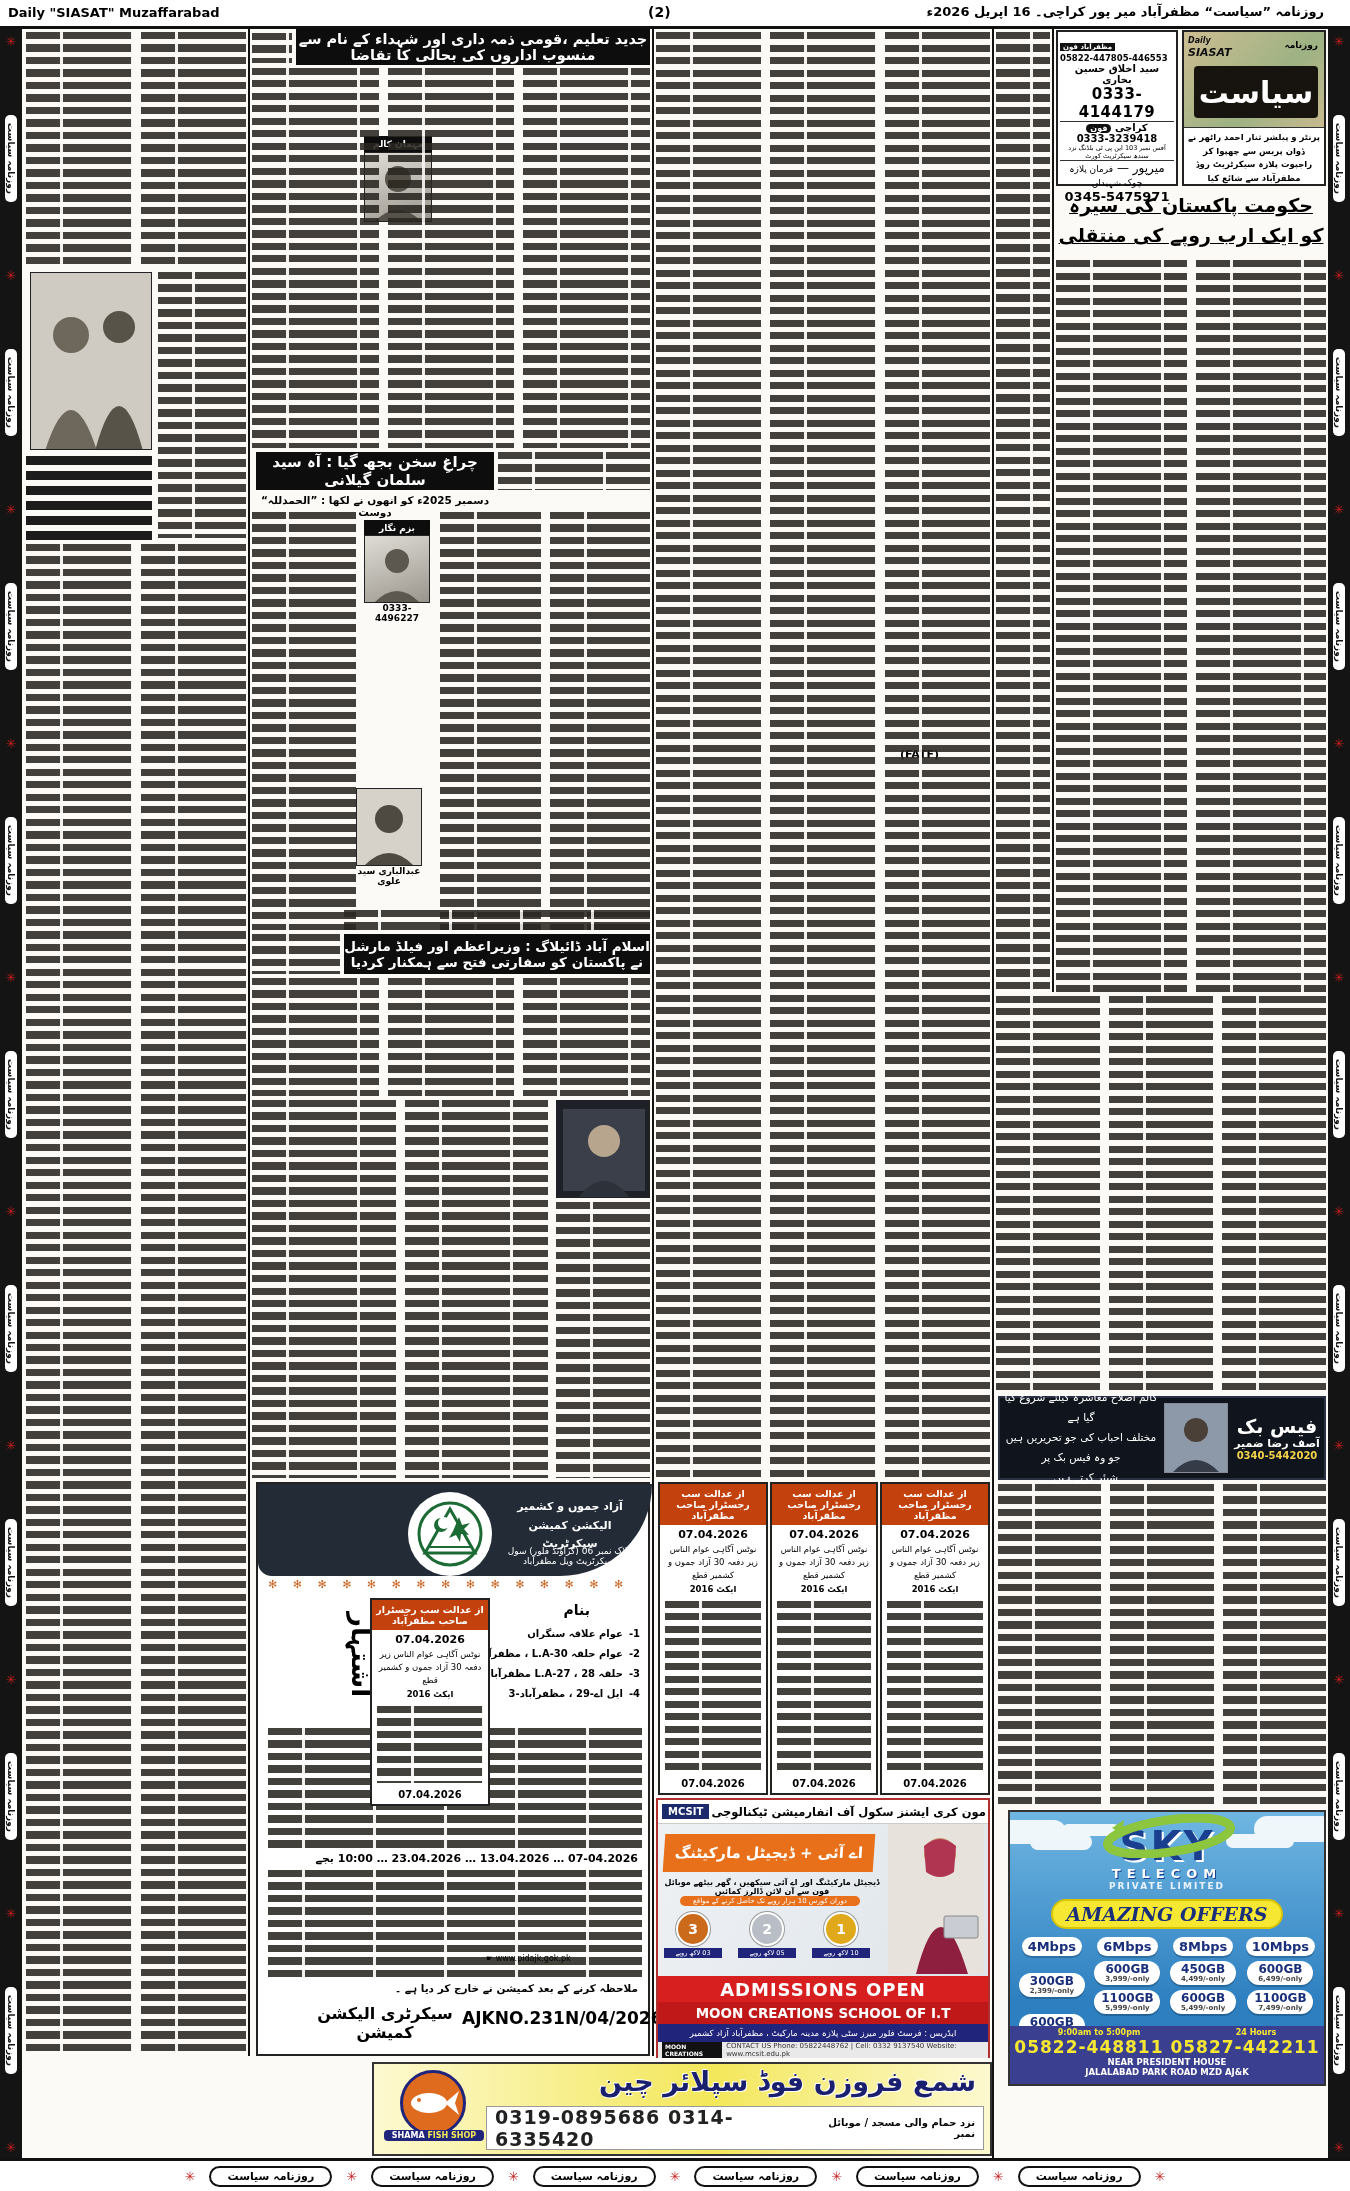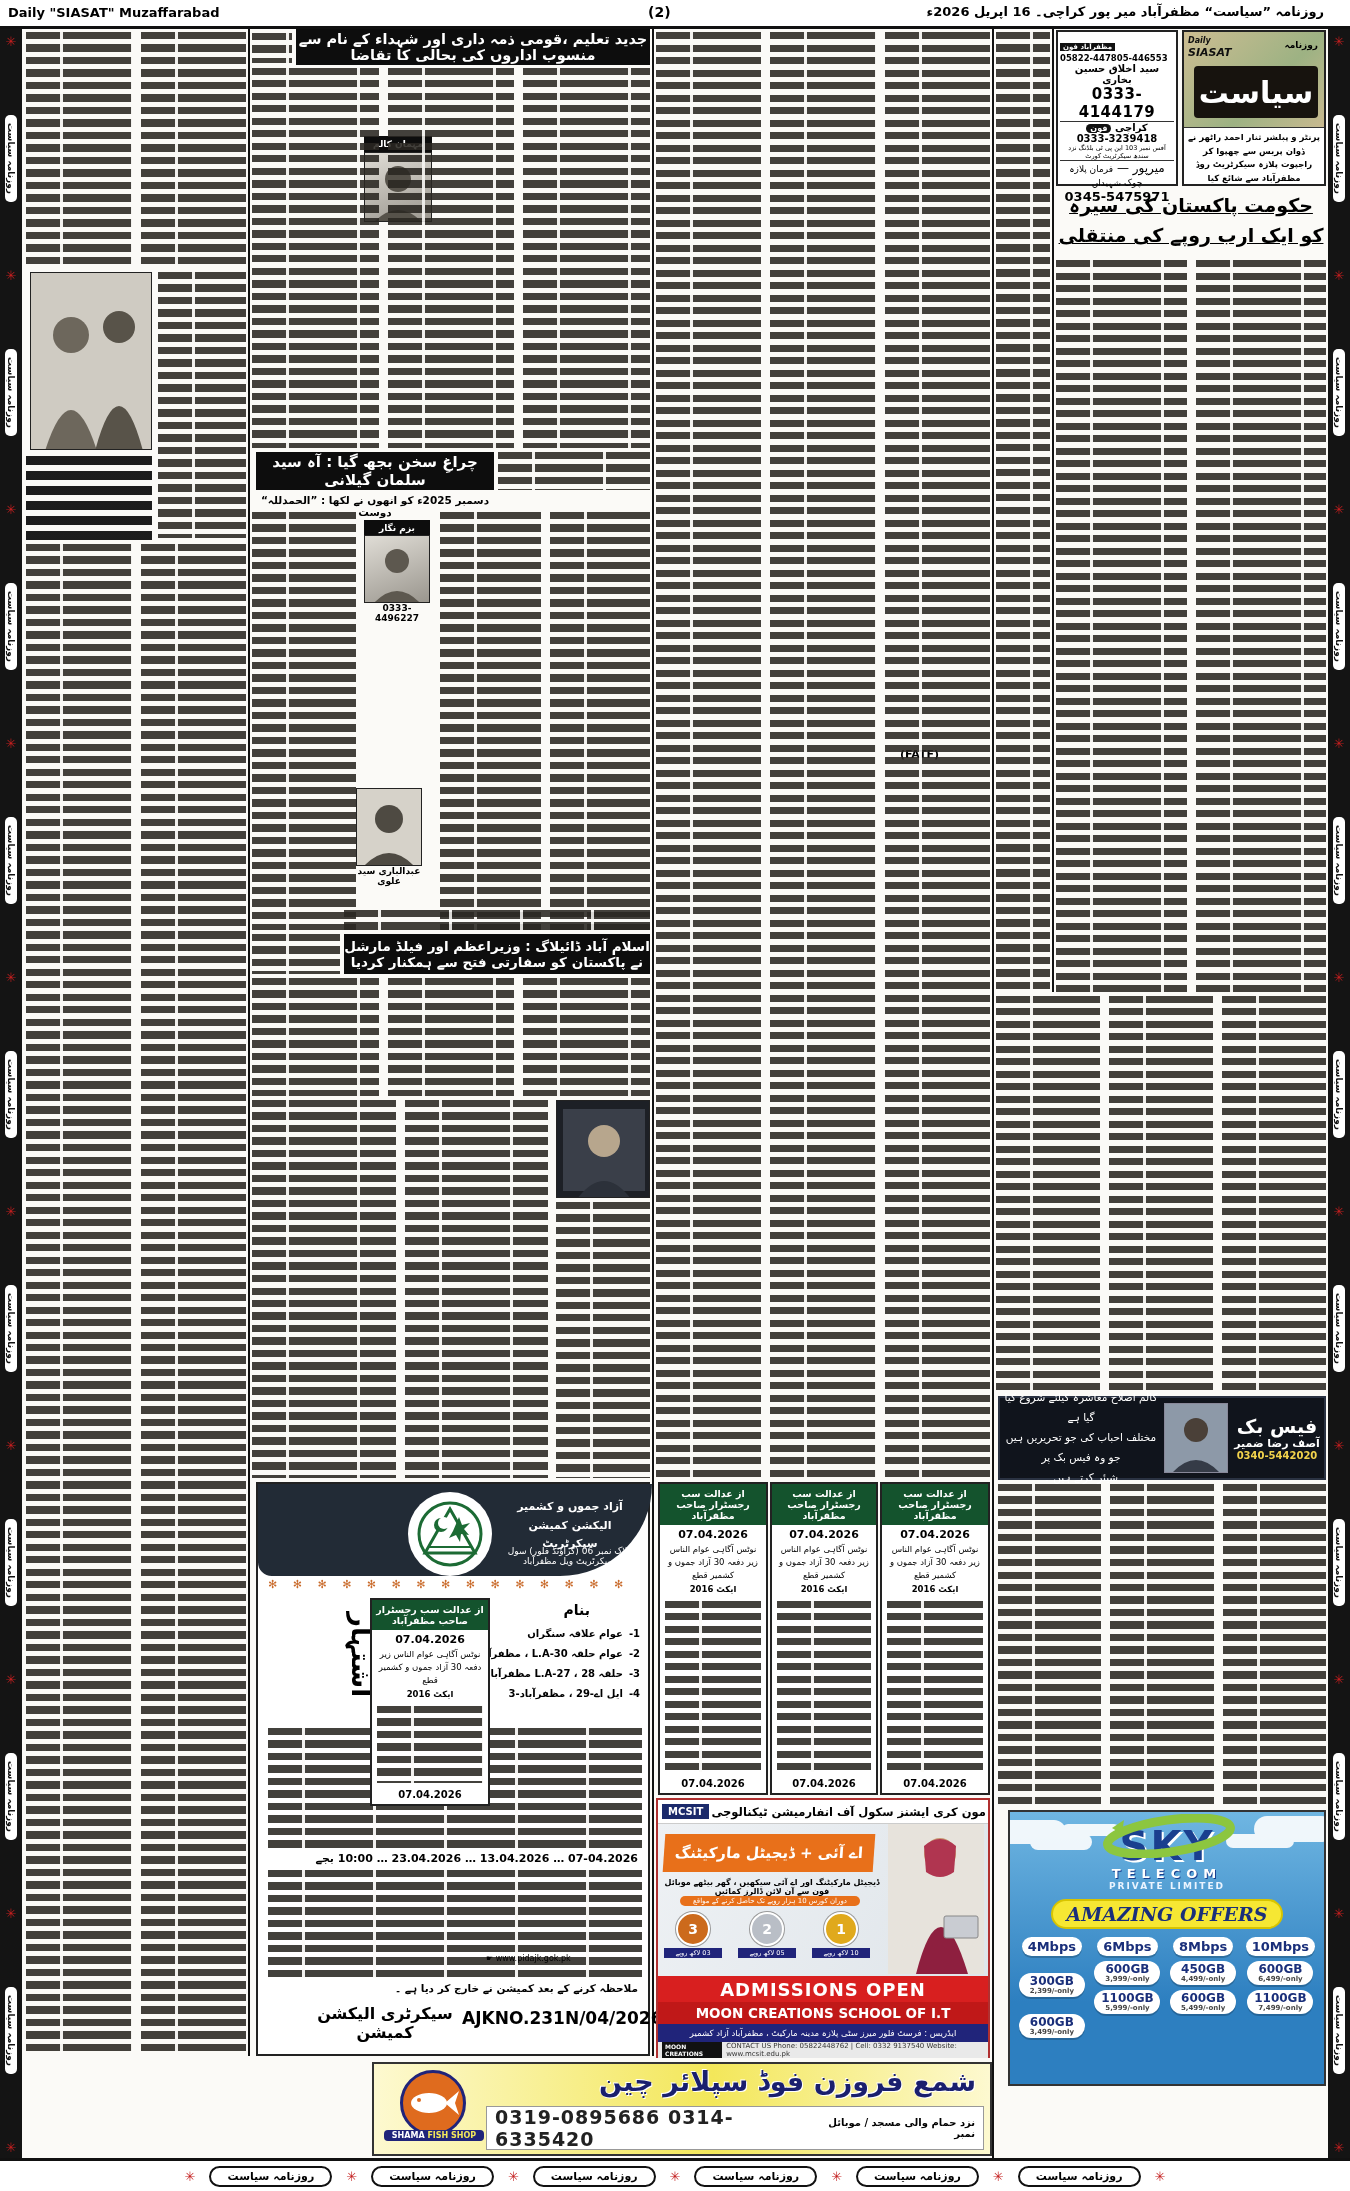--- a/index.html
+++ b/index.html
@@ -25,21 +25,21 @@
             justify-content:space-between; padding:6px 0; }
   .vstrip .flower, .fbadges .flower { color:#c41f1f; font-size:13px; line-height:1; }
   .vstrip .pill { background:#fff; color:#111; writing-mode:vertical-rl; font-size:9px; font-weight:bold;
                   padding:8px 1px; border-radius:5px; letter-spacing:1px; }
   .fbadges { display:flex; align-items:center; justify-content:center; gap:14px; height:100%; }
   .fbadges .pill { background:#fff; border:2px solid #111; border-radius:12px; font-size:11px;
                    font-weight:bold; padding:2px 16px; direction:rtl; }
   
   .boxed { border:2px solid #222; background:#fff; }
   .court { border:2px solid #222; background:#fff; display:flex; flex-direction:column; font-size:8.5px; }
-  .court .ch { background:#14532d; color:#fff; font-weight:bold; text-align:center; padding:4px 1px; direction:rtl; font-size:9.5px; }
+  .court .ch { background:#c2410c; color:#fff; font-weight:bold; text-align:center; padding:4px 1px; direction:rtl; font-size:9.5px; }
   .court .cd { font-weight:bold; text-align:center; padding:3px 0 1px; font-size:11px; }
   .court .cl { direction:rtl; text-align:center; padding:1px 3px; line-height:1.5; }
   .court .cb { flex:1; margin:4px 5px; }
   .court .cf { font-weight:bold; text-align:center; padding:2px 0 4px; font-size:10px; }
   .chip { font-weight:bold; direction:rtl; }
 </style>
 </head>
 <body>
 
 <div id="canvas">
@@ -376,20 +376,32 @@
           <div style="background: rgb(255, 255, 255); border-radius: 12px; width: 66px; text-align: center; padding: 2px 0px; box-shadow: rgba(0, 0, 0, 0.2) 0px 2px 0px;">
             <div style="font-size: 12px; font-weight: bold; color: rgb(26, 47, 122); line-height: 1;">600GB</div>
             <div style="font-size: 7px; color: rgb(68, 68, 68); font-weight: bold;">6,499/-only</div>
           </div>
           <div style="background: rgb(255, 255, 255); border-radius: 12px; width: 66px; text-align: center; padding: 2px 0px; box-shadow: rgba(0, 0, 0, 0.2) 0px 2px 0px;">
             <div style="font-size: 12px; font-weight: bold; color: rgb(26, 47, 122); line-height: 1;">1100GB</div>
             <div style="font-size: 7px; color: rgb(68, 68, 68); font-weight: bold;">7,499/-only</div>
           </div>
         </div>
       </div>
+    <div class="abs" style="left:0;bottom:0;width:100%;height:58px;background:#3b3f8f;text-align:center;color:#fff;">
+      <div style="display:flex;justify-content:space-around;font-size:8px;font-weight:bold;color:#f6e733;padding-top:2px;">
+        <span>9:00am to 5:00pm</span>
+        <span>24 Hours</span>
+      </div>
+      <div style="font-size:17px;font-weight:bold;color:#f6e733;letter-spacing:1px;">
+        <span>05822-448811</span>
+        <span>05827-442211</span>
+      </div>
+      <div style="font-size:8.5px;font-weight:bold;">NEAR PRESIDENT HOUSE</div>
+      <div style="font-size:8.5px;font-weight:bold;">JALALABAD PARK ROAD MZD AJ&amp;K</div>
+    </div>
   </div>
 
   <div class="abs" style="left:0;top:2158px;width:1350px;height:33px;background:#fff;border-top:3px solid #111;">
     <div class="fbadges" id="footer-badges">
         <div class="flower">✳</div>
         <div class="pill">روزنامہ سیاست</div>
         <div class="flower">✳</div>
         <div class="pill">روزنامہ سیاست</div>
         <div class="flower">✳</div>
         <div class="pill">روزنامہ سیاست</div>

